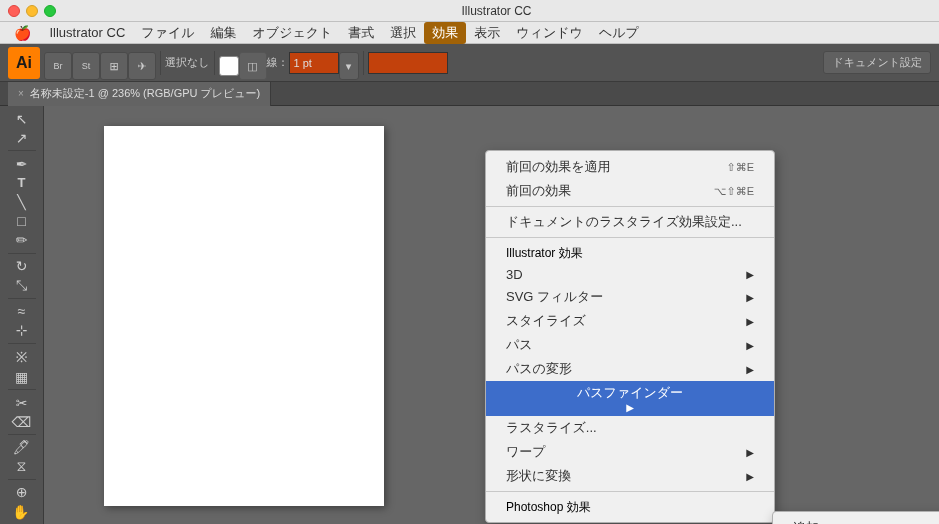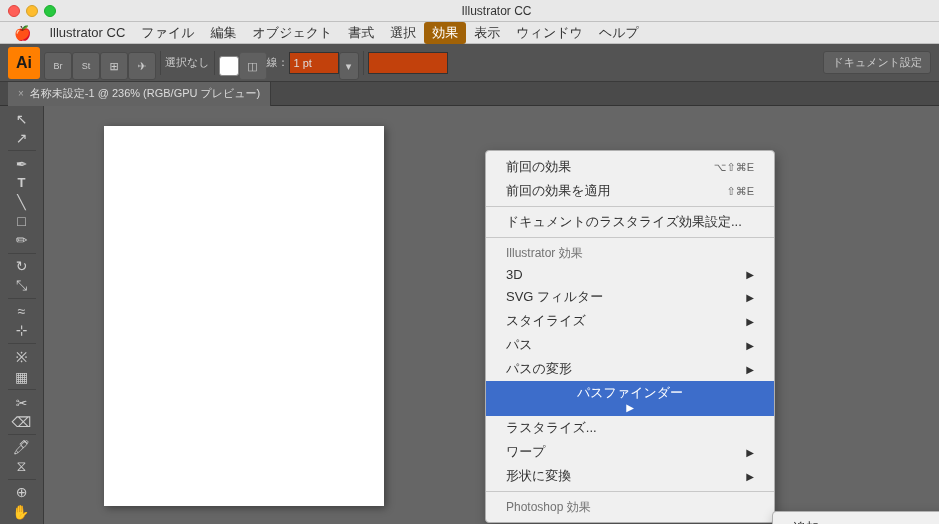--- a/index.html
+++ b/index.html
@@ -207,21 +207,21 @@
       align-items: center;
       justify-content: space-between;
       cursor: default;
       white-space: nowrap;
     }
     .menu-item.active {
       background: #3d6dca;
       color: white;
       flex-direction: column;
     }
-    .menu-item.section-header { color: #737373; font-size: 12px; padding: 4px 20px 2px 20px; }
+    .menu-item.section-header { color: #000000; font-size: 12px; padding: 4px 20px 2px 20px; }
     .menu-separator { height: 1px; background: #c8c8c8; margin: 3px 0; }
     .menu-item .arrow { font-size: 10px; }
     .menu-item.active .arrow { color: white; }
 
     
     .pathfinder-menu {
       position: absolute;
       top: 44px;
       left: 728px;
       width: 200px;
@@ -326,26 +326,26 @@
     <div class="tool-btn">✋</div>
   </div>
 
   <div class="canvas-area">
     <div class="canvas-white"></div>
 
     <div class="dropdown-overlay">
       <div class="effect-menu">
 
         <div class="menu-item">
+          <span>前回の効果を適用</span>
+          <span class="menu-item-kbd">⇧⌘E</span>
+        </div>
+        <div class="menu-item">
           <span>前回の効果</span>
           <span class="menu-item-kbd">⌥⇧⌘E</span>
-        </div>
-        <div class="menu-item">
-          <span>前回の効果を適用</span>
-          <span class="menu-item-kbd">⇧⌘E</span>
         </div>
         <div class="menu-separator"></div>
         <div class="menu-item">
           <span>ドキュメントのラスタライズ効果設定...</span>
         </div>
         <div class="menu-separator"></div>
         <div class="menu-item section-header">
           <span>Illustrator 効果</span>
         </div>
         <div class="menu-item">

